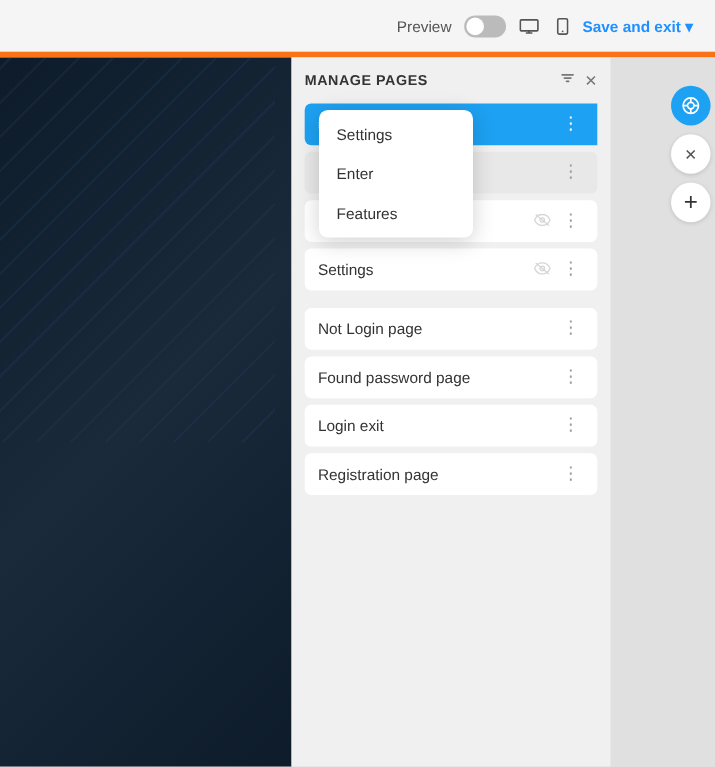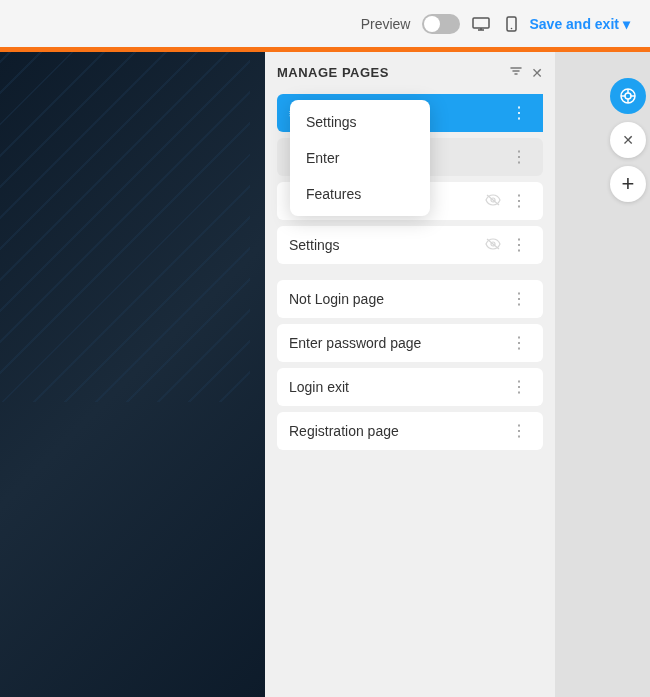--- a/index.html
+++ b/index.html
@@ -395,21 +395,21 @@
 
   <div class="page-item">
     <div class="page-item-inner">
       <span class="page-item-label">Not Login page</span>
       <button class="dots-icon">⋮</button>
     </div>
   </div>
 
   <div class="page-item">
     <div class="page-item-inner">
-      <span class="page-item-label">Enter password page</span>
+      <span class="page-item-label">Found password page</span>
       <button class="dots-icon">⋮</button>
     </div>
   </div>
 
   <div class="page-item">
     <div class="page-item-inner">
       <span class="page-item-label">Login exit</span>
       <button class="dots-icon">⋮</button>
     </div>
   </div>

